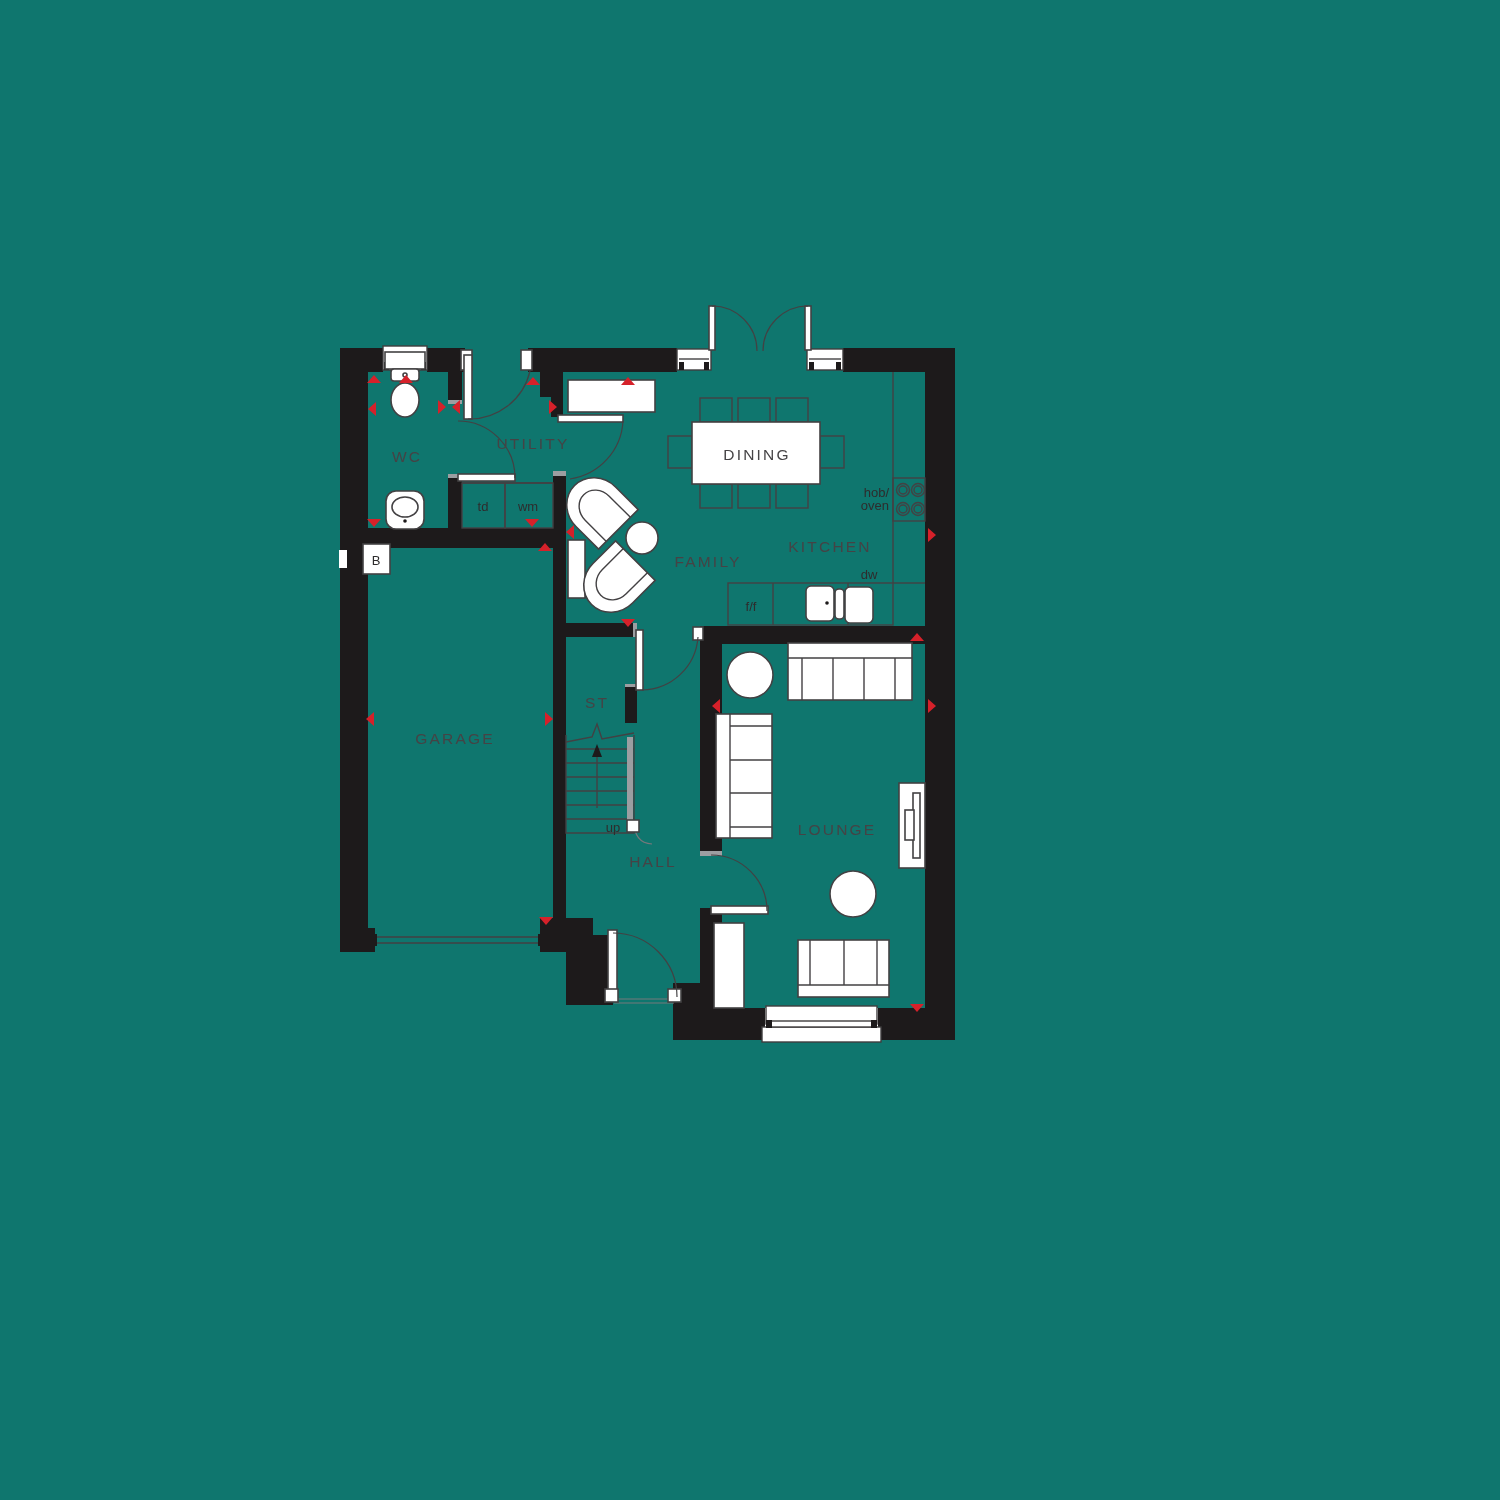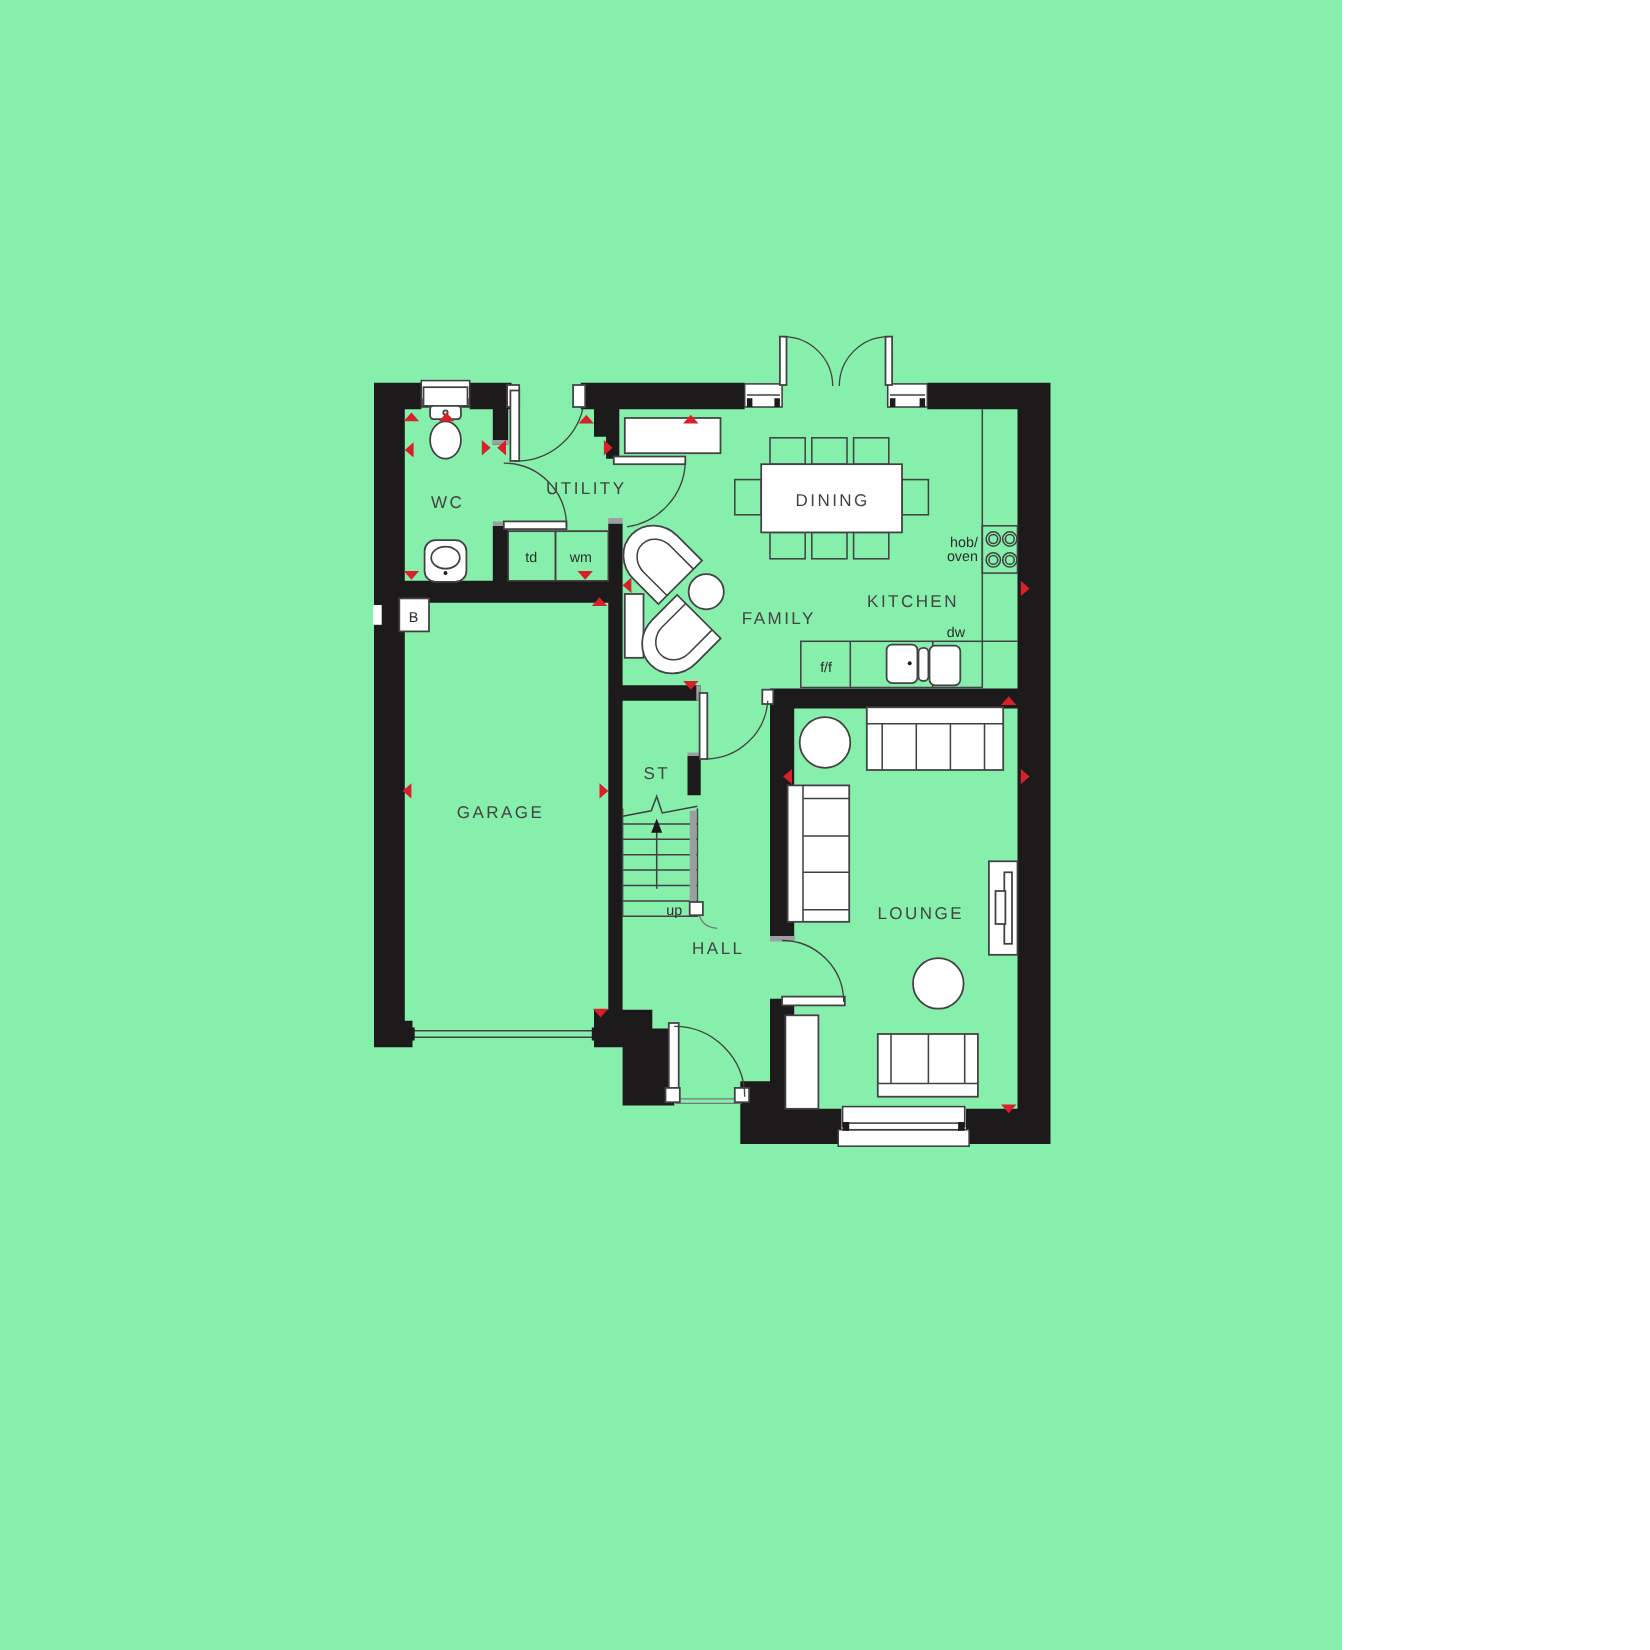--- a/index.html
+++ b/index.html
@@ -1,16 +1,16 @@
 <!DOCTYPE html>
 <html><head>
 <meta charset="utf-8">
 <style>
   html,body{margin:0;padding:0;background:#ffffff;}
-  .page{width:1220px;height:1500px;position:relative;background:#86efac;font-family:"Liberation Sans",sans-serif;}
+  .page{width:1500px;height:1500px;position:relative;background:#0f766e;font-family:"Liberation Sans",sans-serif;}
   svg{display:block}
   .wall{fill:#1d1a1b;}
   .cap{fill:#9c9ea1;}
   .f{fill:#ffffff;stroke:#434143;stroke-width:1.6;}
   .f2{fill:none;stroke:#434143;stroke-width:1.4;}
   .win{fill:#ffffff;stroke:#3f3d3e;stroke-width:1.4;}
   .thin{fill:none;stroke:#77787b;stroke-width:1.2;}
   .arc{fill:none;stroke:#434143;stroke-width:1.2;}
   .blk{fill:#1d1a1b;}
   .marker{fill:#d6212a;}

